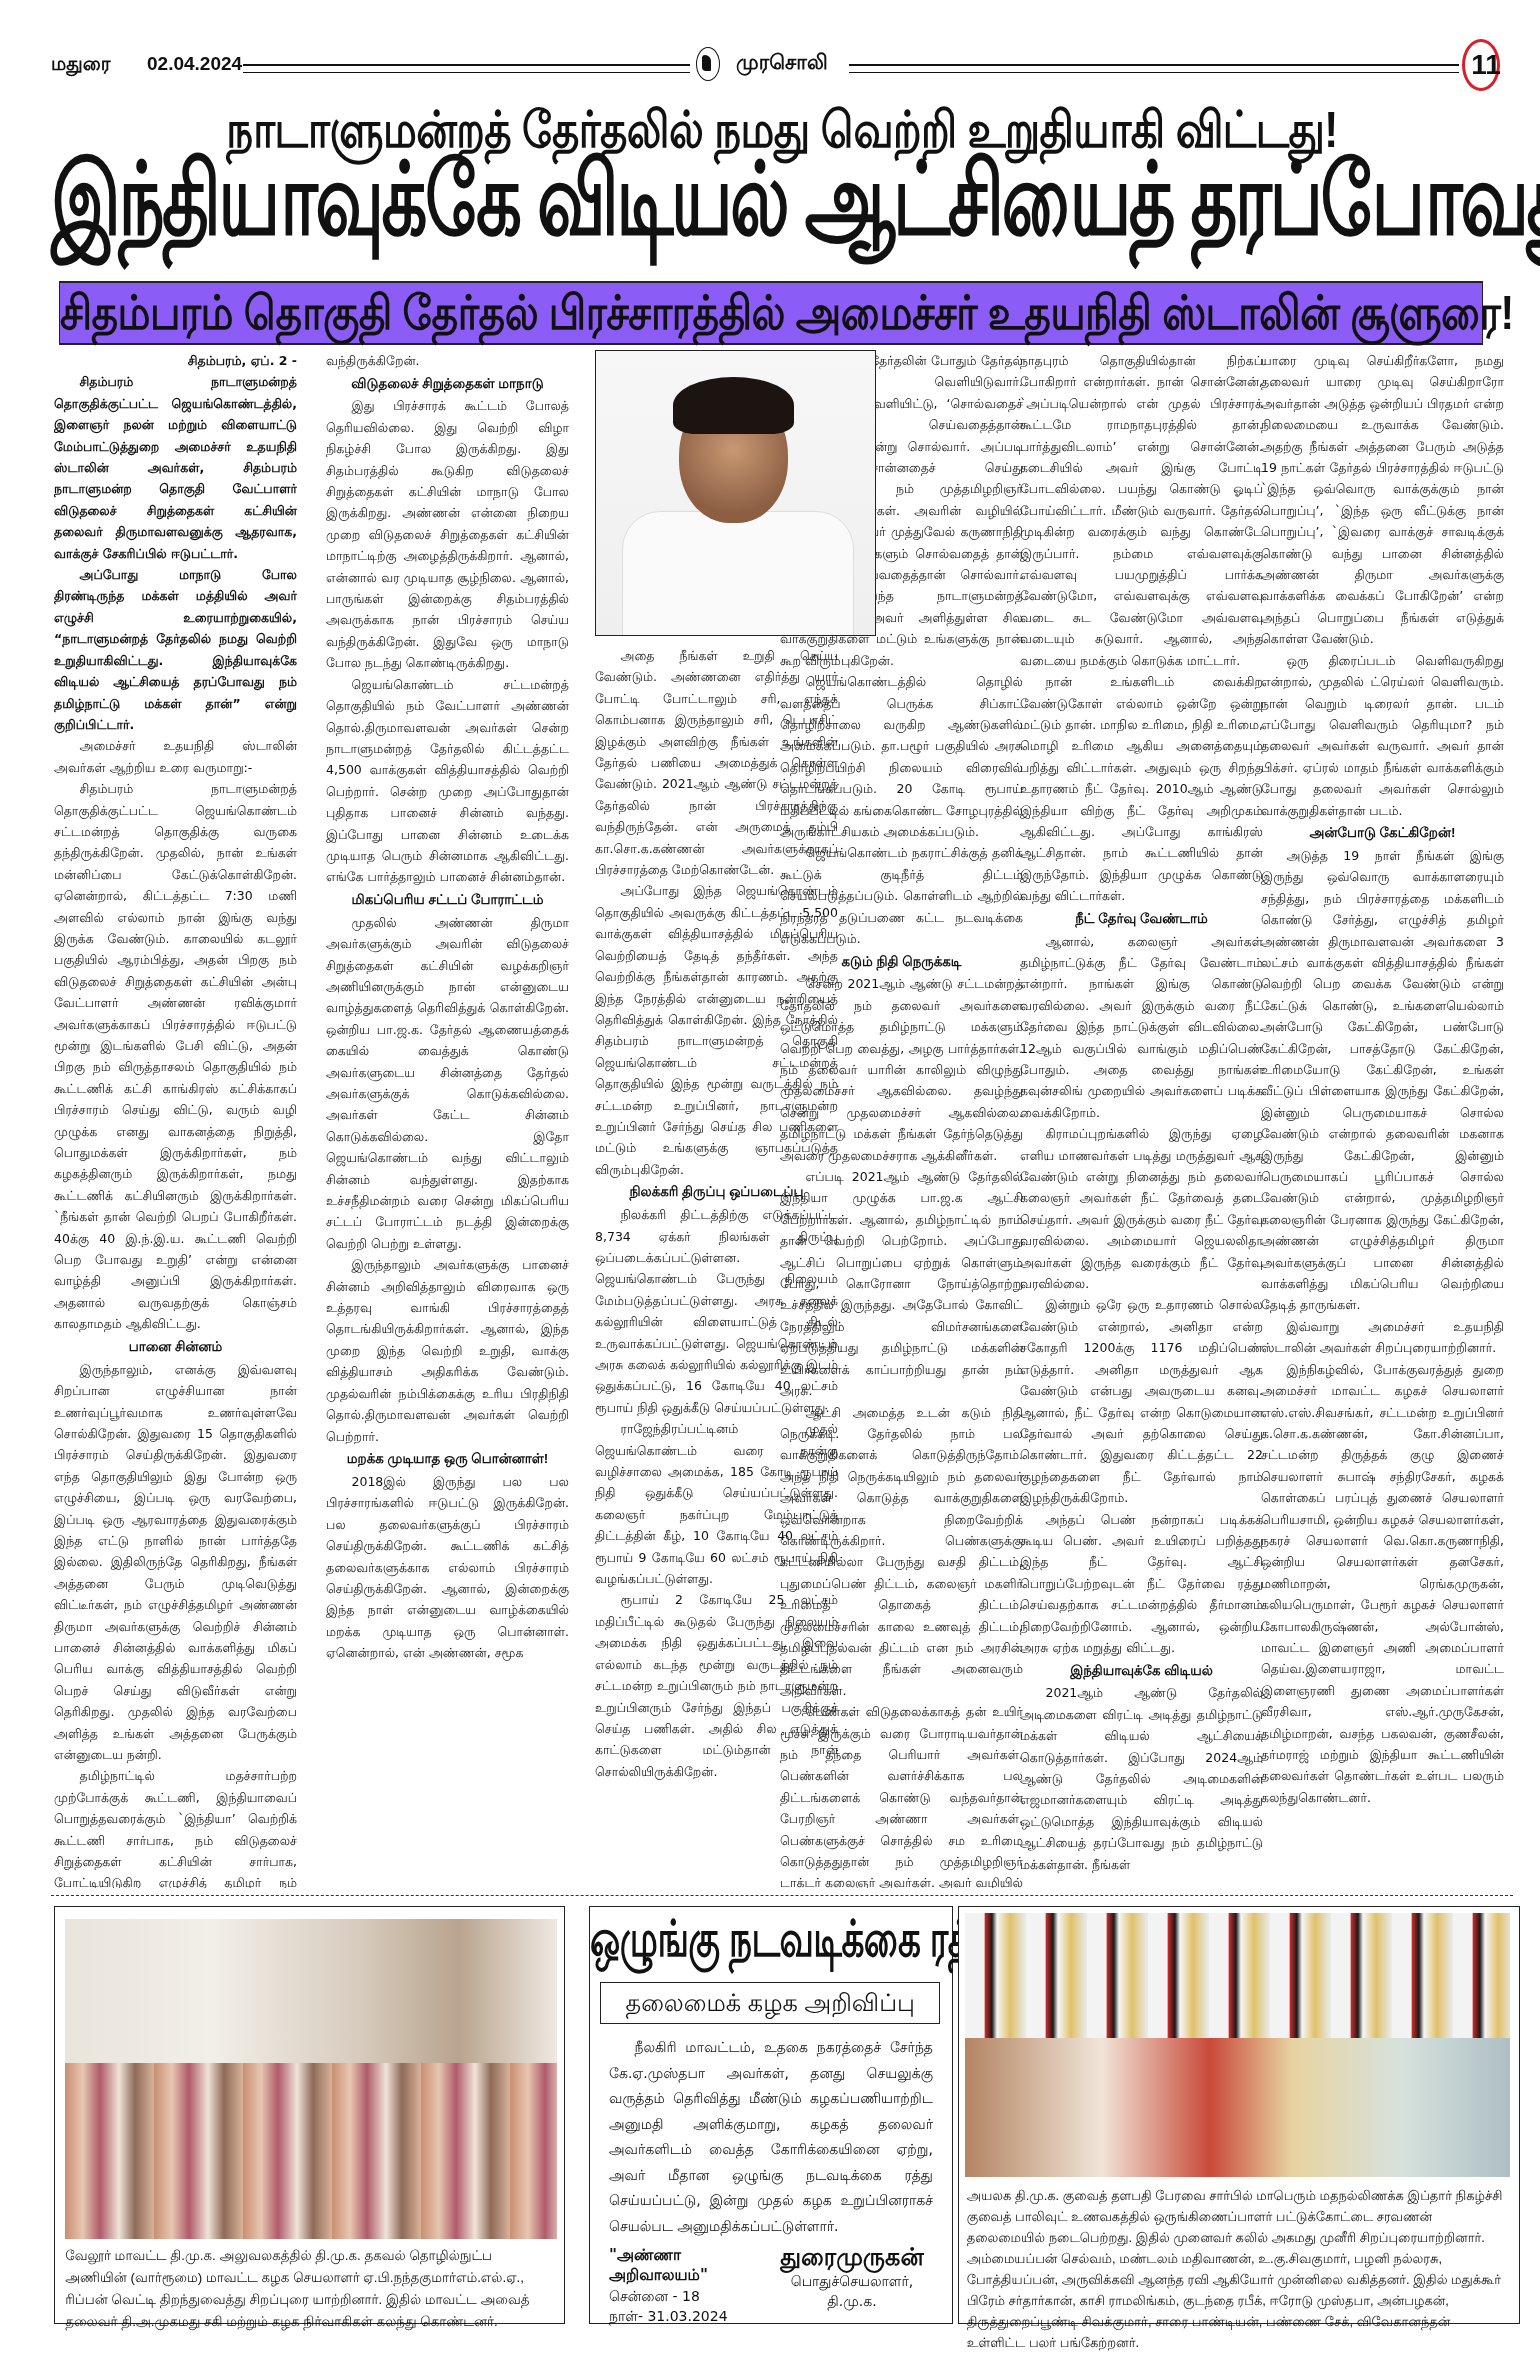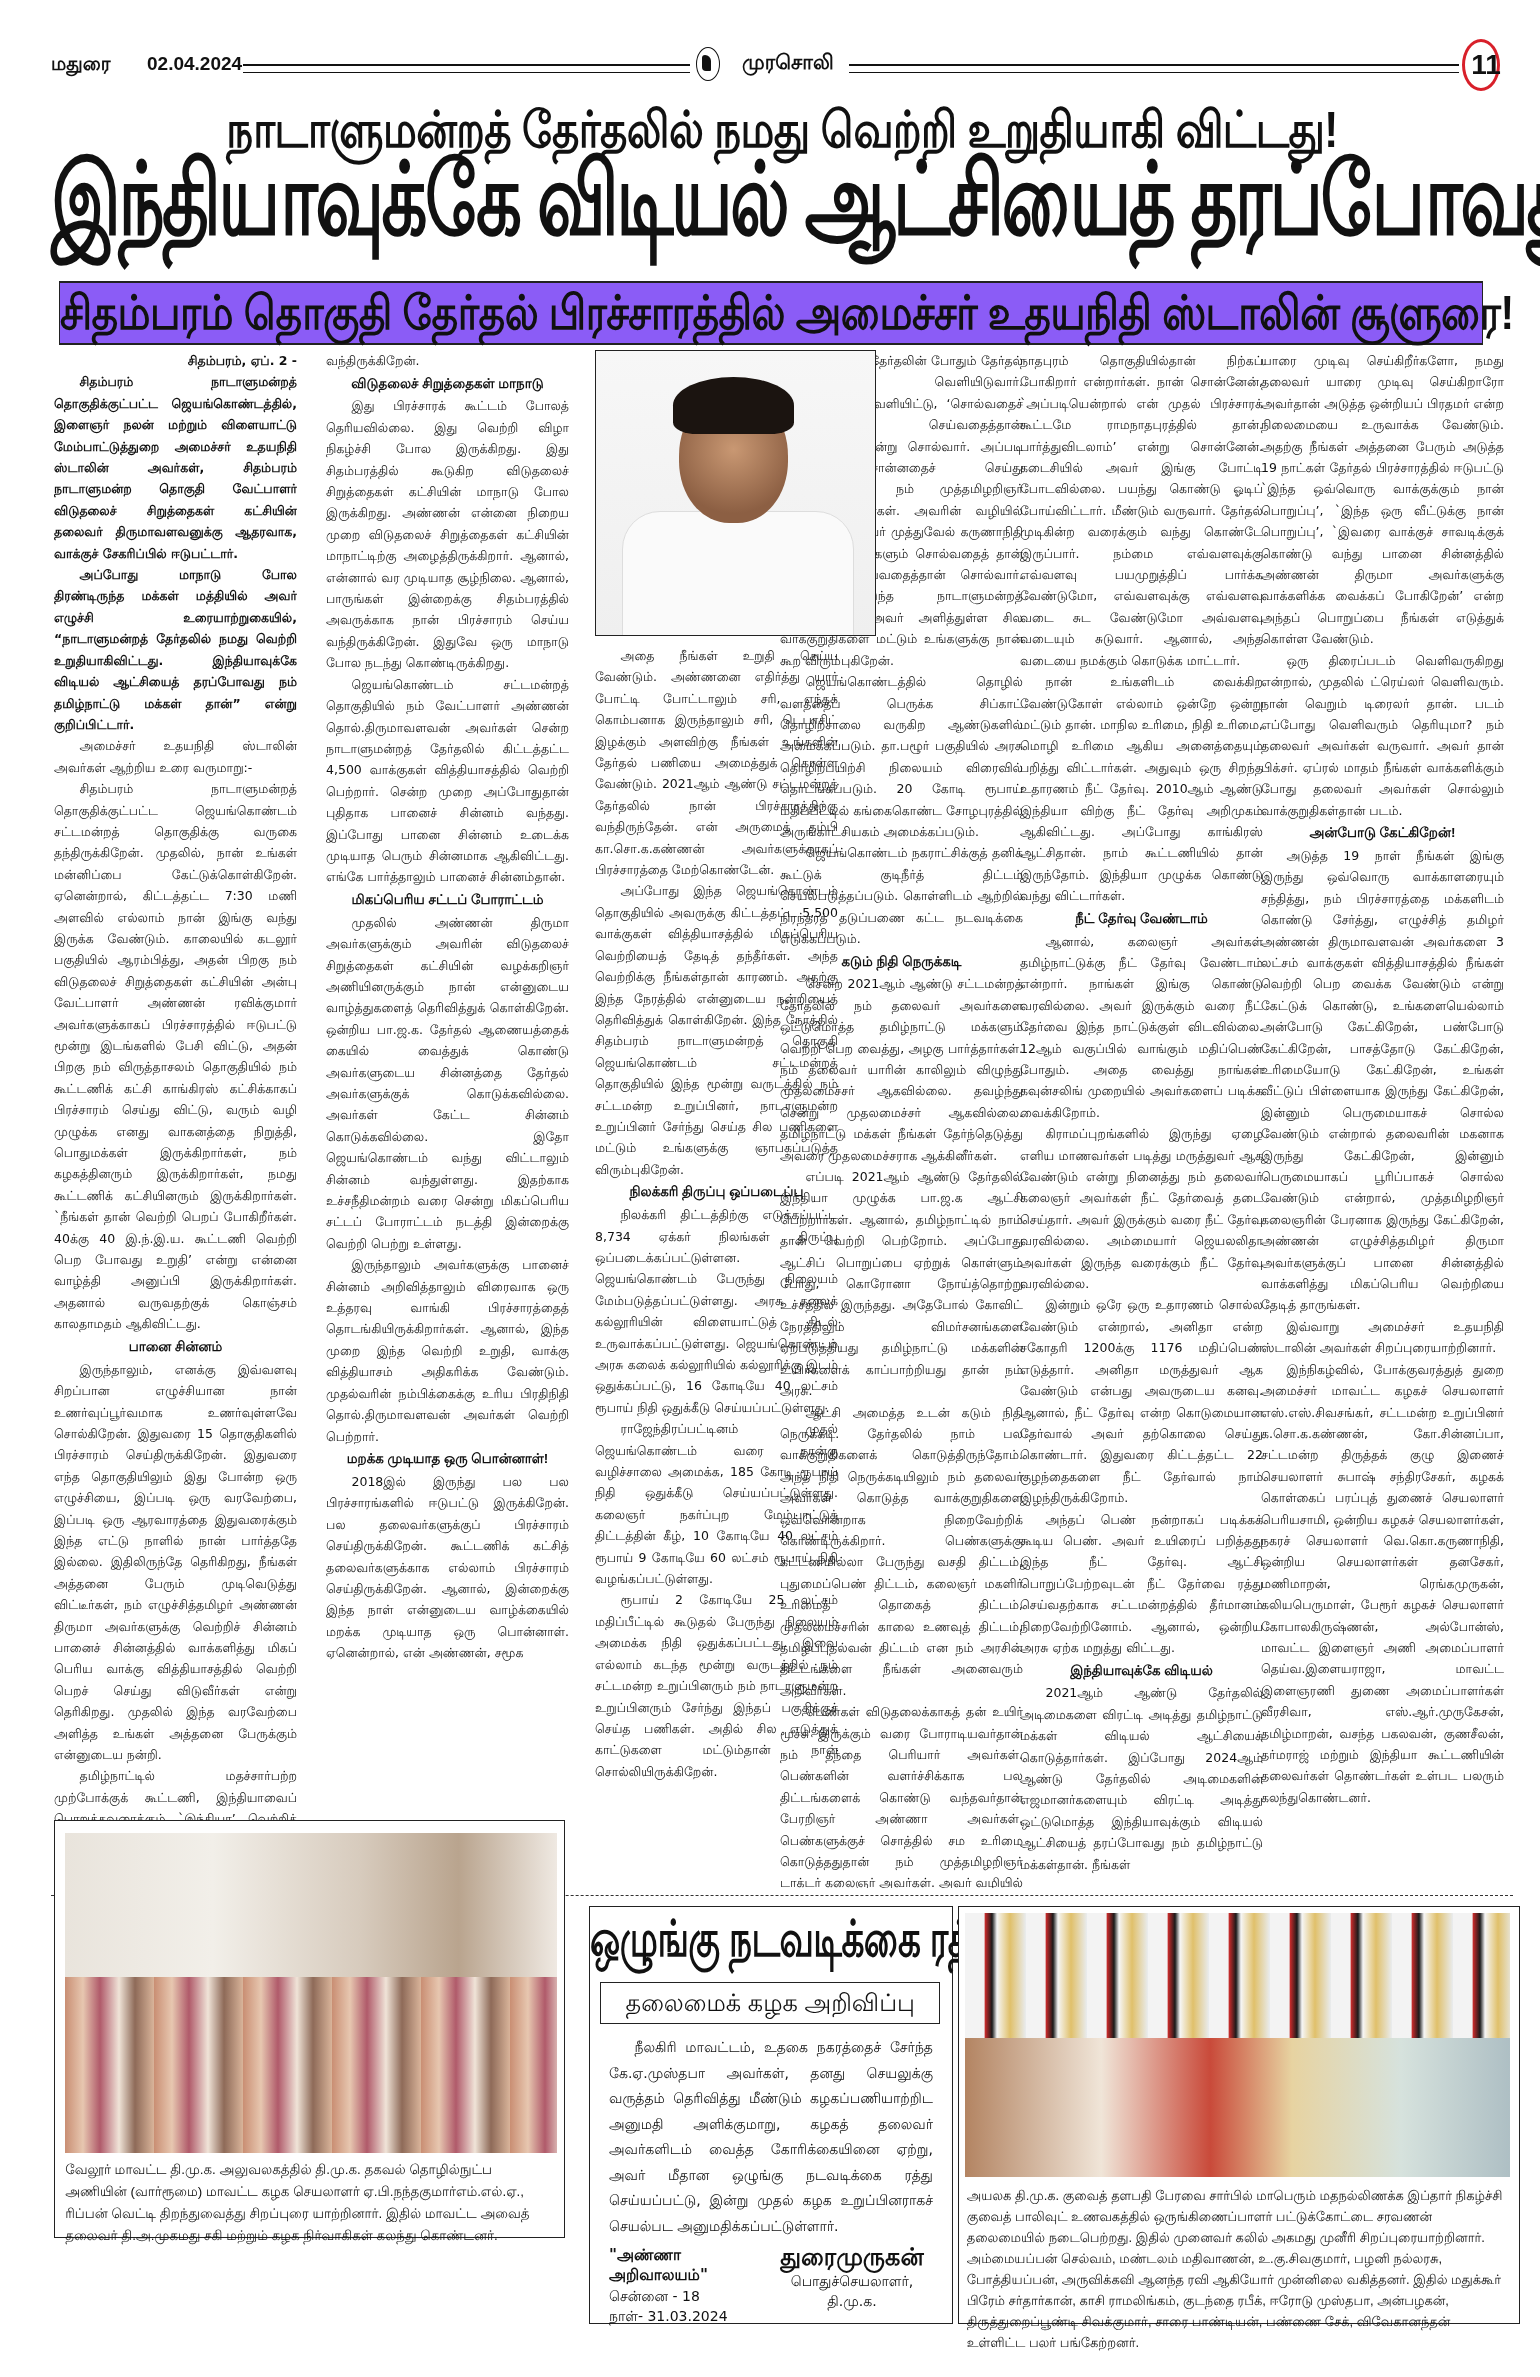--- a/index.html
+++ b/index.html
@@ -5,21 +5,21 @@
   html, body { margin: 0; padding: 0; background: #ffffff; }
   body { width: 1541px; height: 2377px; position: relative; overflow: hidden;
          font-family: "DejaVu Sans", sans-serif; color: #111; }
   .abs { position: absolute; }
 
   
   .masthead { left: 51px; top: 45px; width: 1462px; height: 38px; }
   .mh-city { left: 0; top: 7.7px; font-size: 19px; font-family: "Liberation Sans", sans-serif; font-weight: bold; }
   .mh-date { left: 96px; top: 7.7px; font-size: 19px; font-family: "Liberation Sans", sans-serif; font-weight: bold; }
   .mh-rule { height: 6.4px; top: 19px; border-top: 2.6px solid #111; border-bottom: 1.3px solid #111; }
-  .mh-logo { left: 645px; top: 1.3px; width: 147px; height: 36px; display: flex; align-items: center; gap: 22px; }
+  .mh-logo { left: 645px; top: 1.3px; width: 147px; height: 36px; display: flex; align-items: center; gap: 16px; }
   .mh-logo .emblem { width: 22px; height: 32px; border: 1.9px solid #111; border-radius: 50%; position: relative; }
   .mh-logo .emblem::after { content: ""; position: absolute; left: 5.1px; top: 6.4px; width: 9px; height: 16.6px; background: #111; border-radius: 3.8px 7.7px 1.3px 5.1px; }
   .mh-logo .name { font-size: 20.4px; font-weight: bold; font-family: "Liberation Sans", sans-serif; }
   .mh-page { left: 1411px; top: -6.4px; width: 38px; height: 52px; border: 3.2px solid #d8202a; border-radius: 50%;
              display: flex; align-items: center; justify-content: center; box-sizing: border-box; }
   .mh-page span { font-size: 28px; font-weight: bold; font-family: "Liberation Sans", sans-serif; padding-left: 10px; }
 
   
   .kicker { left: 51px; top: 107px; width: 1462px; text-align: center; font-size: 42px; font-weight: bold;
             font-family: "Liberation Sans", sans-serif; letter-spacing: -0.6px; transform: scaleY(1.2); }
@@ -44,21 +44,21 @@
   .portrait .head { position: absolute; left: 83px; top: 38px; width: 109px; height: 134px; border-radius: 50% 50% 46% 46%;
                     background: radial-gradient(circle at 50% 45%, #c99873 0%, #8c5f43 70%); }
   .portrait .hair { position: absolute; left: 77px; top: 25.5px; width: 121px; height: 57px; border-radius: 50% 50% 20% 20%; background: #1b1410; }
   .portrait .body { position: absolute; left: 25.5px; top: 160px; width: 230px; height: 147px; border-radius: 38px 38px 0 0; background: #fafafa; border: 1.3px solid #ddd; }
 
   
   .sep { left: 51px; top: 1895px; width: 1462px; border-top: 1.9px dashed #333; }
 
   
   .box { border: 1.9px solid #222; box-sizing: border-box; background: #fff; }
-  .photo-box-left { left: 54px; top: 1820px; width: 511px; height: 418px; }
+  .photo-box-left { left: 54px; top: 1906px; width: 511px; height: 418px; }
   .photo { position: absolute; overflow: hidden; }
   .photo-top-left { left: 10.2px; top: 11.5px; width: 492px; height: 144px;
       background: linear-gradient(90deg, #e9e4dc 0%, #f2efe9 30%, #d7cbbd 60%, #b9a48e 80%, #efe9e2 100%); }
   .photo-bot-left { left: 10.2px; top: 156px; width: 492px; height: 176px;
       background: repeating-linear-gradient(90deg, #c98e73 0px, #e7c7b0 18px, #b05a6a 35px, #f0e4d8 54px, #8e6a58 70px, #d9b49a 89px); }
   .caption { position: absolute; font-size: 13.4px; line-height: 22px; font-family: "Liberation Sans", sans-serif; }
   .caption-left { left: 10.2px; top: 338px; width: 492px; }
 
   .notice-box { left: 589px; top: 1906px; width: 364px; height: 418px; }
   .notice-title { position: absolute; left: 0; top: 11.5px; width: 100%; text-align: center; font-size: 36px; font-weight: bold;

